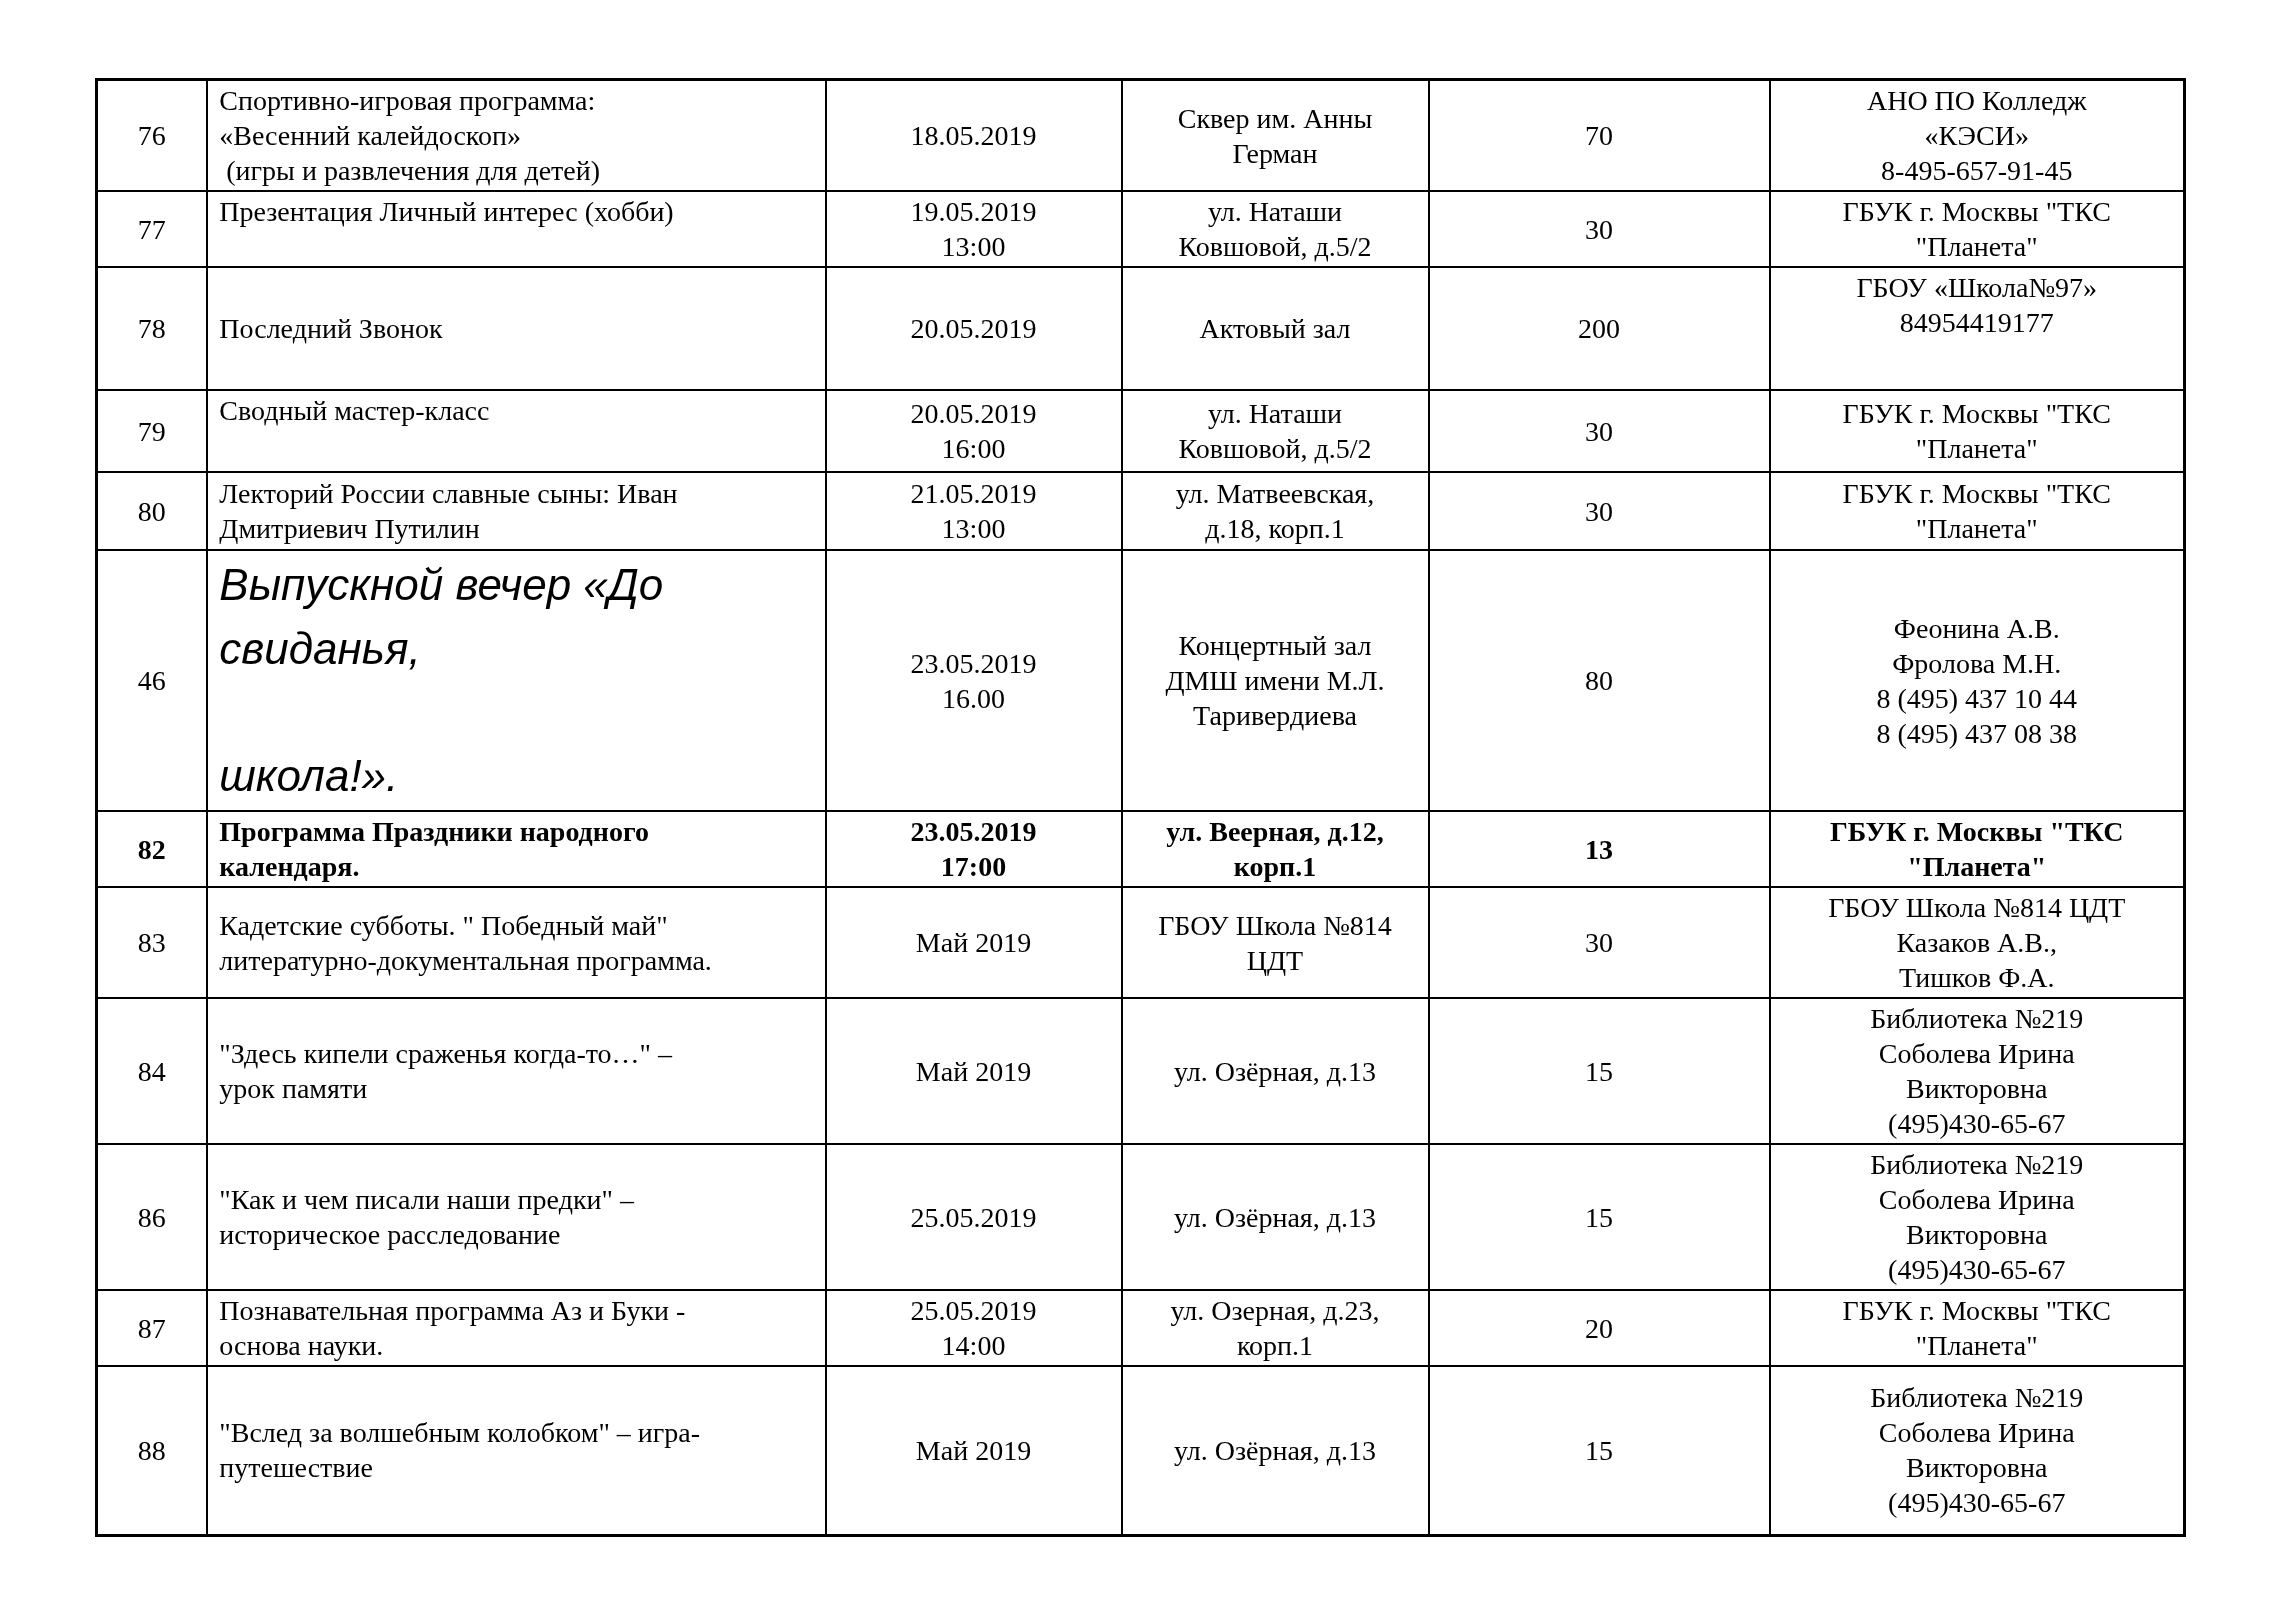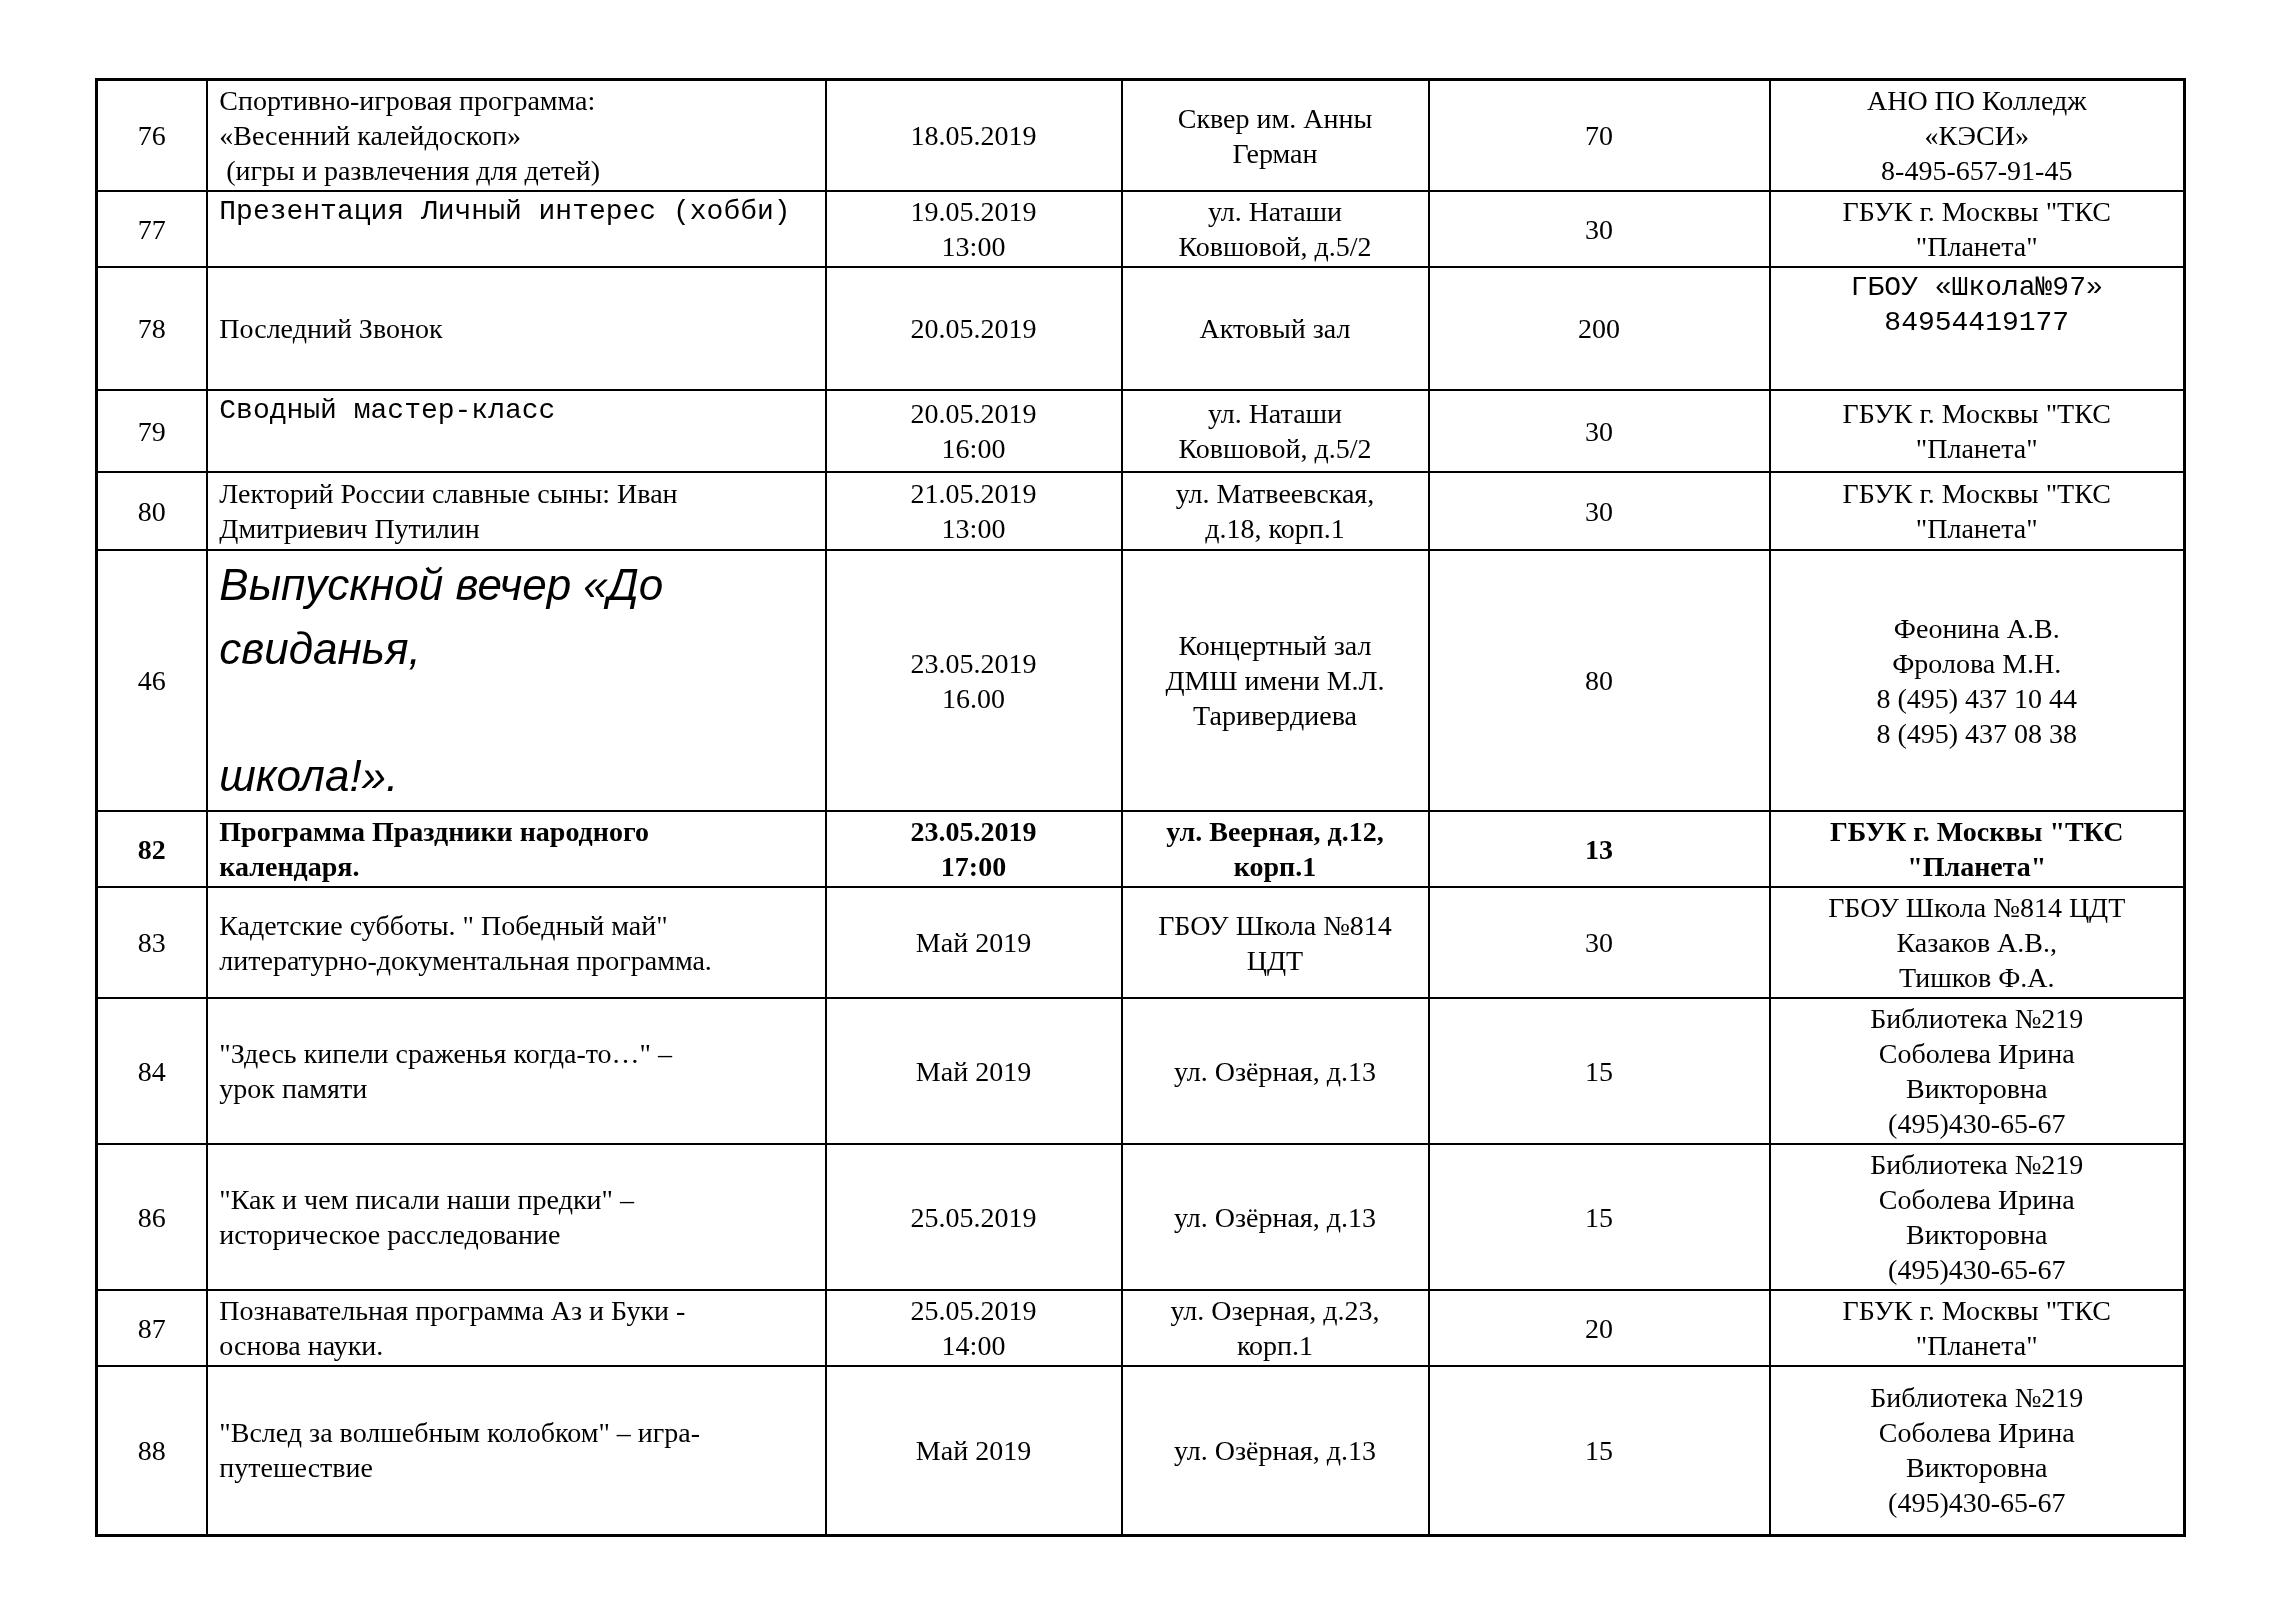--- a/index.html
+++ b/index.html
@@ -35,21 +35,20 @@
     padding: 2px 7.8px;
     overflow: hidden;
   }
   table.events td.cell-event {
     text-align: left;
     padding-left: 11.8px;
     padding-right: 4px;
   }
   table.events td.valign-top {
     vertical-align: top;
-    font-family: Liberation Mono, monospace;
   }
   table.events td.sans-event {
     font-family: "Liberation Sans", "DejaVu Sans", sans-serif;
     font-size: 44px;
     line-height: 1.45;
     font-style: italic;
   }
 </style>
 </head>
 <body>

